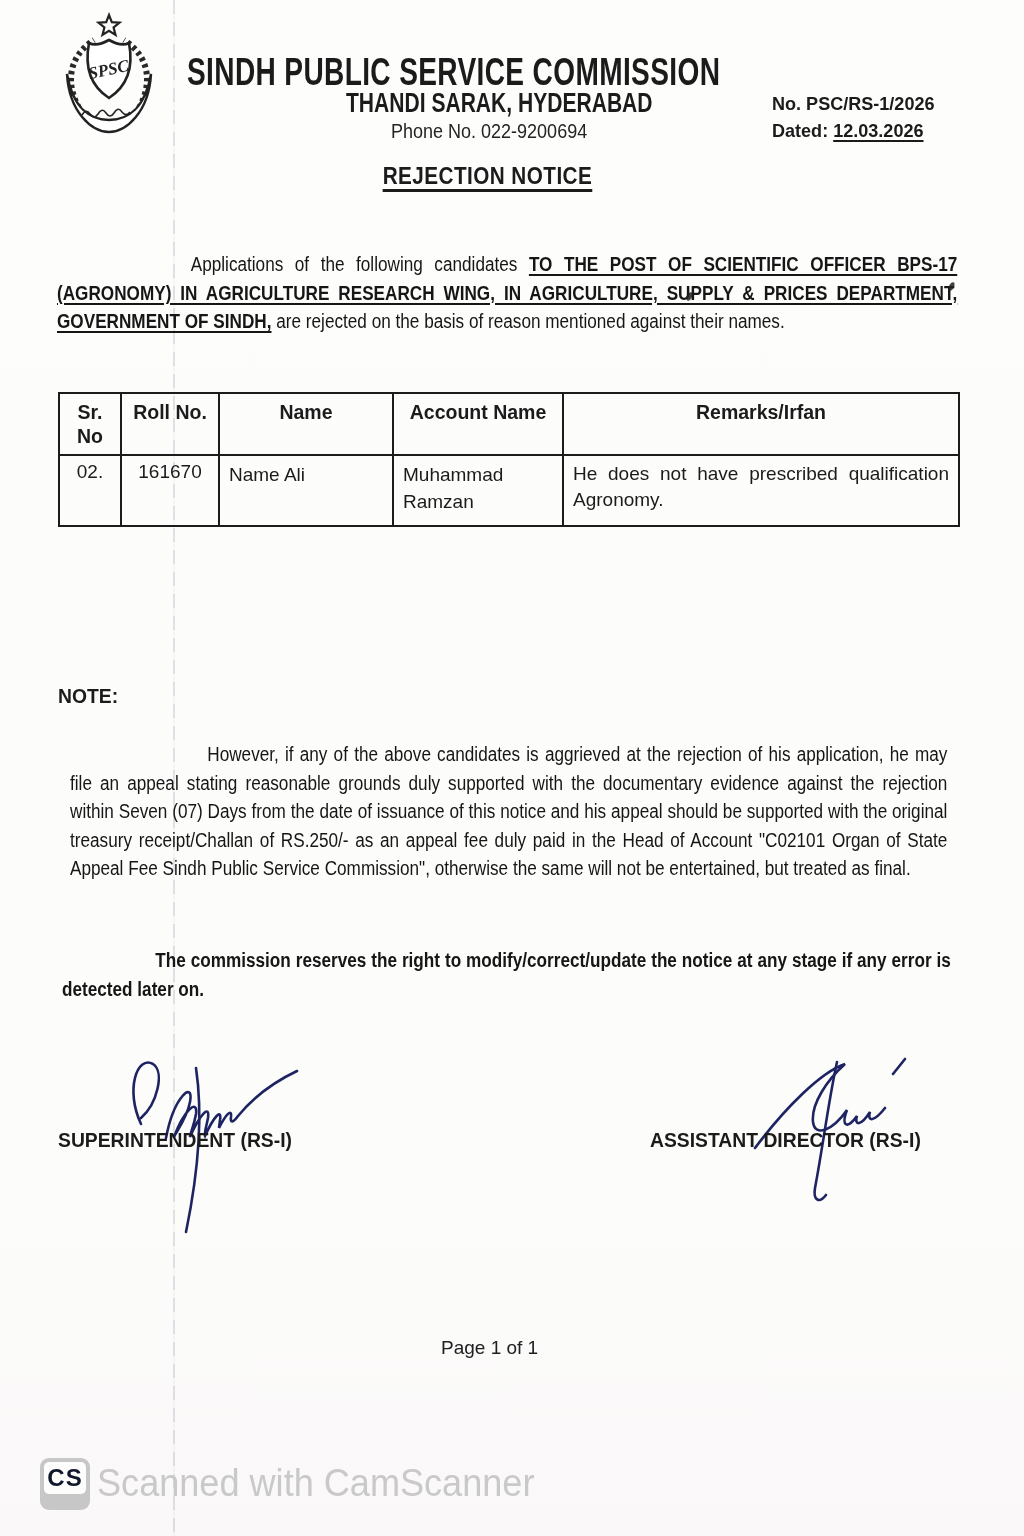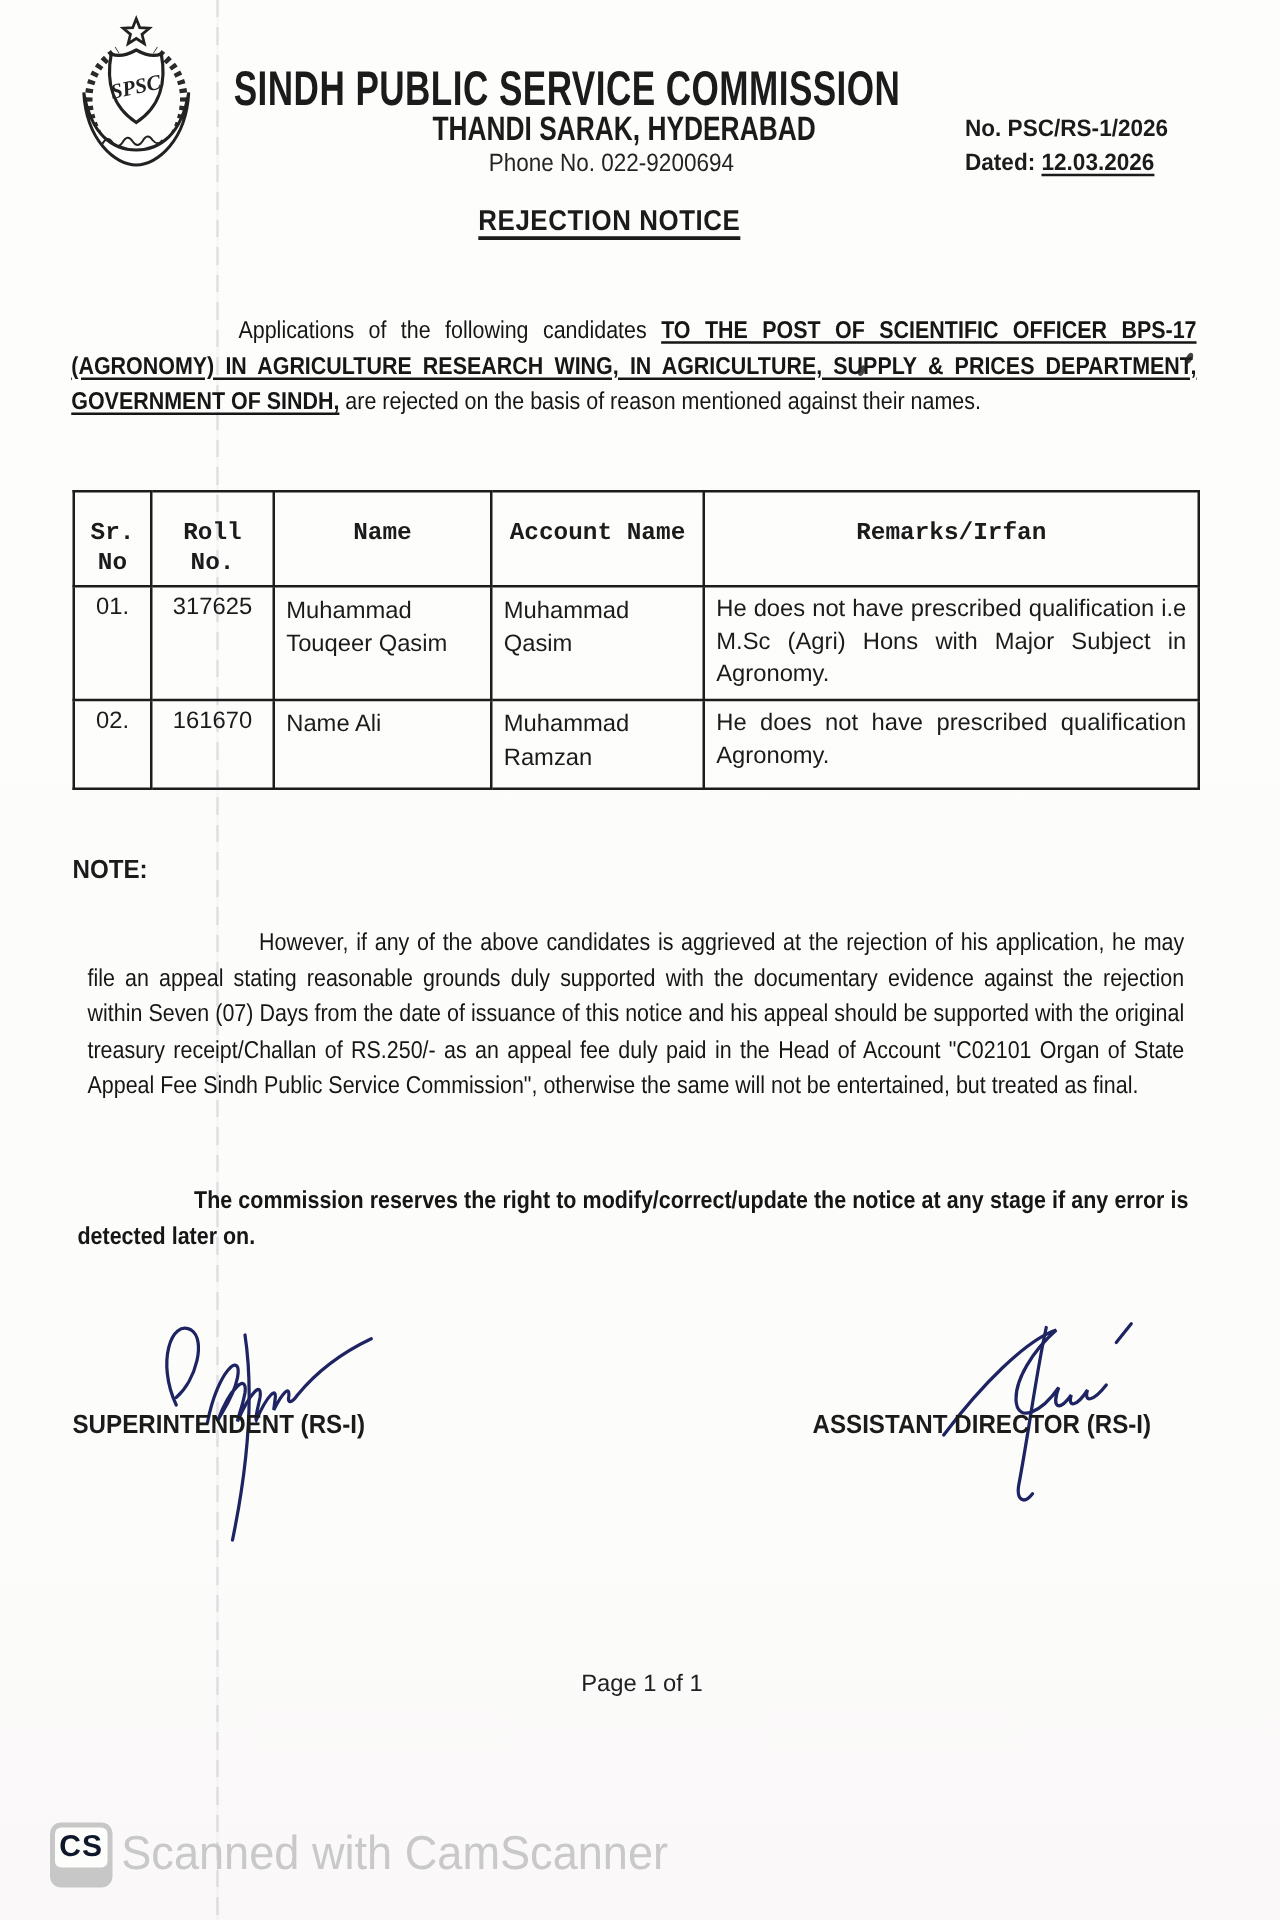--- a/index.html
+++ b/index.html
@@ -24,37 +24,37 @@
   #notice-title{left:371px;top:163px;font-size:23px;font-weight:bold;white-space:nowrap;letter-spacing:.5px;
     transform:scaleX(.9);text-decoration:underline;text-decoration-thickness:2.5px;text-underline-offset:5px;}
   
   .para{font-size:19.5px;line-height:28.5px;text-align:justify;transform:scaleX(.88);transform-origin:left top;color:#161616;}
   #intro{left:57px;top:250px;width:1023px;text-indent:152px;}
   .emph{font-weight:bold;text-decoration:underline;text-decoration-thickness:2px;text-underline-offset:3px;}
   .speck{width:5px;height:9px;background:#222;border-radius:60% 40% 60% 40%;transform:rotate(18deg);opacity:.85;}
   
   #reject-table{left:58px;top:392px;width:900px;border-collapse:collapse;font-size:19px;table-layout:fixed;}
   #reject-table th,#reject-table td{border:2px solid #1c1c1c;vertical-align:top;padding:5px 9px 6px 9px;}
-  #reject-table th{font-size:19.5px;line-height:24px;text-align:center;padding-top:20px;font-family:Liberation Mono, monospace;}
+  #reject-table th{font-size:19.5px;line-height:24px;text-align:center;padding-top:6px;}
   .col-sr{width:62px;} .col-roll{width:98px;} .col-name{width:174px;} .col-father{width:170px;} .col-remarks{width:396px;}
   td.c-center{text-align:center;}
   td.c-remarks{text-align:justify;line-height:26px;}
   td.c-name,td.c-father{line-height:27px;}
   tr.r1 td{height:72px;} tr.r2 td{height:58px;margin-left:24px;} tr.r3 td{height:48px;}
   
   #note-label{left:58px;top:684px;font-size:21px;font-weight:bold;transform:scaleX(.92);transform-origin:left top;}
   #note-body{left:70px;top:740px;width:997px;text-indent:156px;}
   #disclaimer{left:62px;top:946px;width:1010px;font-weight:bold;text-indent:106px;line-height:29px;}
   
   .sig-label{font-size:21px;font-weight:bold;white-space:nowrap;transform:scaleX(.92);transform-origin:left top;}
   #sig-label-left{left:58px;top:1128px;}
   #sig-label-right{left:650px;top:1128px;}
   .sig-svg path{fill:none;stroke:#1e2462;stroke-width:2.6;stroke-linecap:round;}
   
-  #page-indicator{left:441px;top:1337px;font-size:19px;color:#202020;margin-left:24px;}
+  #page-indicator{left:441px;top:1337px;font-size:19px;color:#202020;}
   #cs-badge{left:40px;top:1458px;width:50px;height:52px;background:#c7c7c7;border-radius:9px;}
   #cs-badge-window{position:absolute;left:4px;top:4px;width:42px;height:32px;background:#fdfdfc;border-radius:5px;
     display:flex;align-items:center;justify-content:center;font-size:24px;font-weight:bold;color:#0f172a;letter-spacing:1px;}
   #scan-text{left:97px;top:1462px;font-size:38px;color:#c9c9c9;white-space:nowrap;transform:scaleX(.95);transform-origin:left top;}
   
   #logo{left:48px;top:12px;}
 </style>
 </head>
 <body>
 
@@ -102,27 +102,20 @@
     <thead>
       <tr>
         <th>Sr. No</th>
         <th>Roll No.</th>
         <th>Name</th>
         <th>Account Name</th>
         <th>Remarks/Irfan</th>
       </tr>
     </thead>
     <tbody>
-      <tr class="r1">
-        <td class="c-center">01.</td>
-        <td class="c-center">317625</td>
-        <td class="c-name">Muhammad Touqeer Qasim</td>
-        <td class="c-father">Muhammad Qasim</td>
-        <td class="c-remarks">He does not have prescribed qualification i.e M.Sc (Agri) Hons with Major Subject in Agronomy.</td>
-      </tr>
       <tr class="r2">
         <td class="c-center">02.</td>
         <td class="c-center">161670</td>
         <td class="c-name">Name Ali</td>
         <td class="c-father">Muhammad Ramzan</td>
         <td class="c-remarks">He does not have prescribed qualification Agronomy.</td>
       </tr>
     </tbody>
   </table>
 

